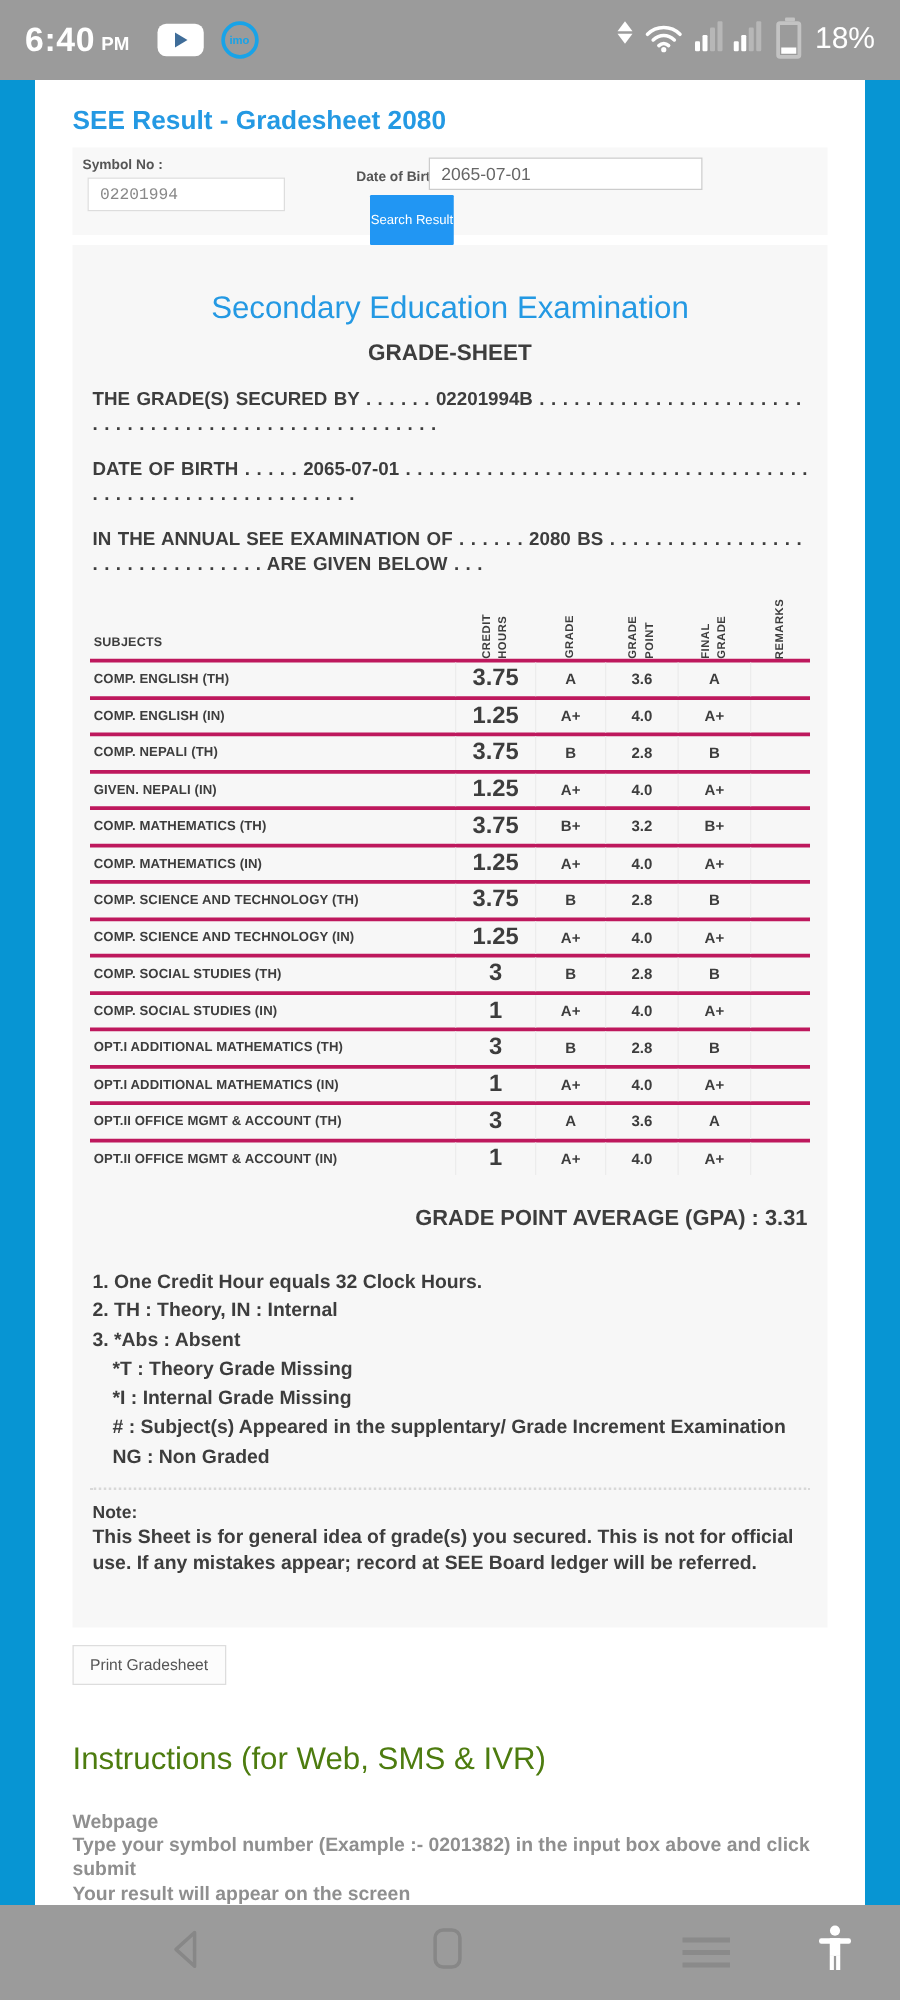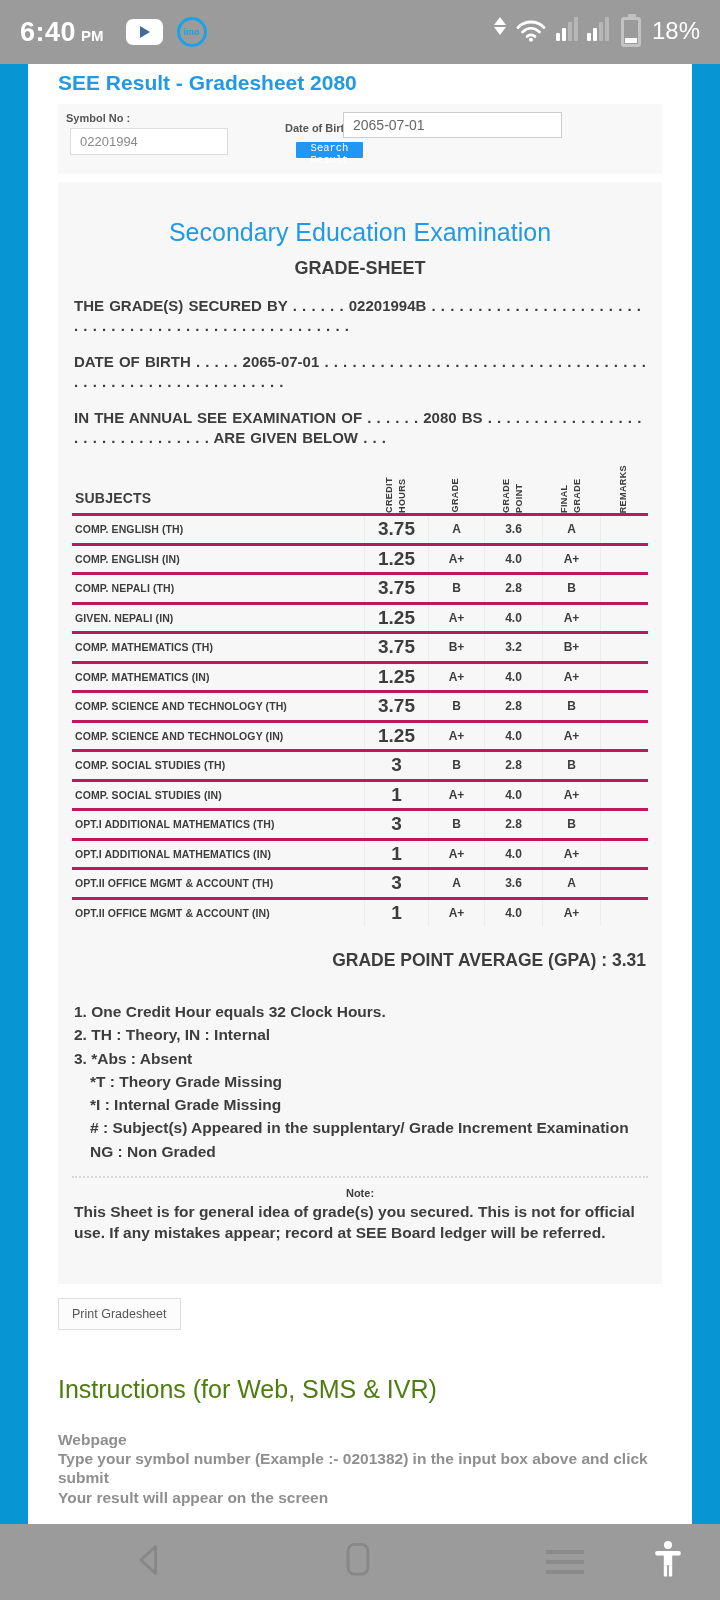--- a/index.html
+++ b/index.html
@@ -26,58 +26,58 @@
   .battery { width:20px; height:30px; border:3px solid #c3c3c3; border-radius:3px; position:relative; margin-left:3px;}
   .battery::before { content:""; position:absolute; top:-6px; left:4px; width:8px; height:3px; background:#c3c3c3; border-radius:1px; }
   .battery .fill { position:absolute; left:1px; right:1px; bottom:1px; height:5px; background:#fff; }
   .sb-batt-text { font-size:24px; font-weight:normal; margin-left:2px; }
 
   
   .page { position:absolute; top:64px; left:0; width:720px; height:1460px; display:flex; }
   .edge { width:28px; background:#0795d3; }
   .content { flex:1; background:#fff; padding:0 30px; overflow:hidden; }
 
-  .page-title { margin-top:7px; font-size:21px; font-weight:bold; color:#2499e3; }
+  .page-title { margin-top:21px; font-size:21px; font-weight:bold; color:#2499e3; }
 
   .form-panel { position:relative; margin-top:9px; height:70px; background:#f8f8f8; }
   .lbl { font-size:11px; font-weight:bold; color:#555; }
   .symbol-label { position:absolute; left:8px; top:8px; }
   .symbol-input { position:absolute; left:12px; top:24px; width:158px; height:27px; border:1px solid #ddd;
-    padding-left:9px; font-size:13px; color:#888; font-family:Liberation Sans, sans-serif; background:#fff; }
+    padding-left:9px; font-size:13px; color:#888; font-family:Liberation Mono, monospace; background:#fff; }
   .dob-label { position:absolute; left:227px; top:18px; }
   .dob-input { position:absolute; left:285px; top:8px; width:219px; height:26px; border:1px solid #ccc;
     padding-left:9px; font-size:14px; color:#666; font-family:inherit; background:#fff; }
-  .search-btn { position:absolute; left:238px; top:38px; width:67px; height:16px; background:#2196f3;
-    color:#fff; border:none; font-size:10.5px; font-family:Liberation Mono, monospace; border-radius:1px; }
+  .search-btn { position:absolute; left:238px; top:38px; width:67px; height:40px; background:#2196f3;
+    color:#fff; border:none; font-size:10.5px; font-family:Liberation Sans, sans-serif; border-radius:1px; }
 
   .grade-panel { margin-top:8px; background:#f7f7f7; padding:24px 14px 40px 14px; color:#3d3d3d; }
   .gs-title { text-align:center; font-size:25px; color:#2499e3; font-weight:normal; margin-top:12px; }
   .gs-subtitle { text-align:center; font-size:18px; font-weight:bold; margin-top:11px; }
   .gs-line { font-size:15px; font-weight:bold; line-height:1.3; margin-top:17px; padding:0 2px; word-spacing:1px; }
   .gs-line:first-of-type { margin-top:21px; }
 
   
   .gtable { margin-top:14px; }
   .trow, .thead { display:grid; grid-template-columns:1fr 64px 56px 58px 58px 48px; align-items:center; }
   .thead { align-items:end; padding-bottom:0; height:52px; }
-  .th-subjects { font-size:14px; font-weight:bold; padding:0 0 7px 3px; letter-spacing:0.2px; }
+  .th-subjects { font-size:10px; font-weight:bold; padding:0 0 7px 3px; letter-spacing:0.2px; }
   .th-vert { display:flex; justify-content:center; align-items:flex-end; height:52px; }
   .vert { writing-mode:vertical-rl; transform:rotate(180deg); font-size:9px; font-weight:bold;
     max-height:50px; line-height:1.45; letter-spacing:0.4px; }
   .trow { min-height:29.5px; border-top:3px solid #be185d; }
   .td-subject { font-size:10.5px; font-weight:bold; padding-left:3px; letter-spacing:0.1px; }
   .td-credit { font-size:19px; font-weight:bold; text-align:center; border-left:1px solid #ececec; align-self:stretch; display:flex; align-items:center; justify-content:center; }
   .td-val { font-size:12px; font-weight:bold; text-align:center; border-left:1px solid #ececec; align-self:stretch; display:flex; align-items:center; justify-content:center; }
 
   .gpa-line { text-align:right; font-size:17.5px; font-weight:bold; margin-top:24px; padding-right:2px; }
 
   .notes { margin-top:29px; font-size:15.5px; font-weight:bold; line-height:1.5; padding:0 2px; }
   .notes-sub { padding-left:18px; font-size:15.5px; font-weight:bold; line-height:1.5; }
   .divider { border-top:2px dotted #d8d8d8; margin:13px 0 0 0; }
-  .note-title { font-size:11px; font-weight:bold; margin-top:9px; padding:0 2px;text-align:center; }
+  .note-title { font-size:14px; font-weight:bold; margin-top:9px; padding:0 2px; }
   .note-body { font-size:15.5px; font-weight:bold; line-height:1.35; margin-top:3px; padding:0 2px; }
 
   .print-btn { margin-top:14px; background:#fcfcfc; border:1px solid #ddd; padding:8px 13px;
     font-size:12.5px; color:#555; font-family:inherit; }
 
   .instr-title { margin-top:45px; font-size:25px; font-weight:normal; color:#4d7c0f; }
   .instr-body { margin-top:26px; font-size:15.5px; font-weight:bold; color:#8f8f8f; line-height:1.25; }
 
   
   .nav-bar { position:absolute; left:0; top:1524px; width:720px; height:76px; background:#9b9b9b; }

